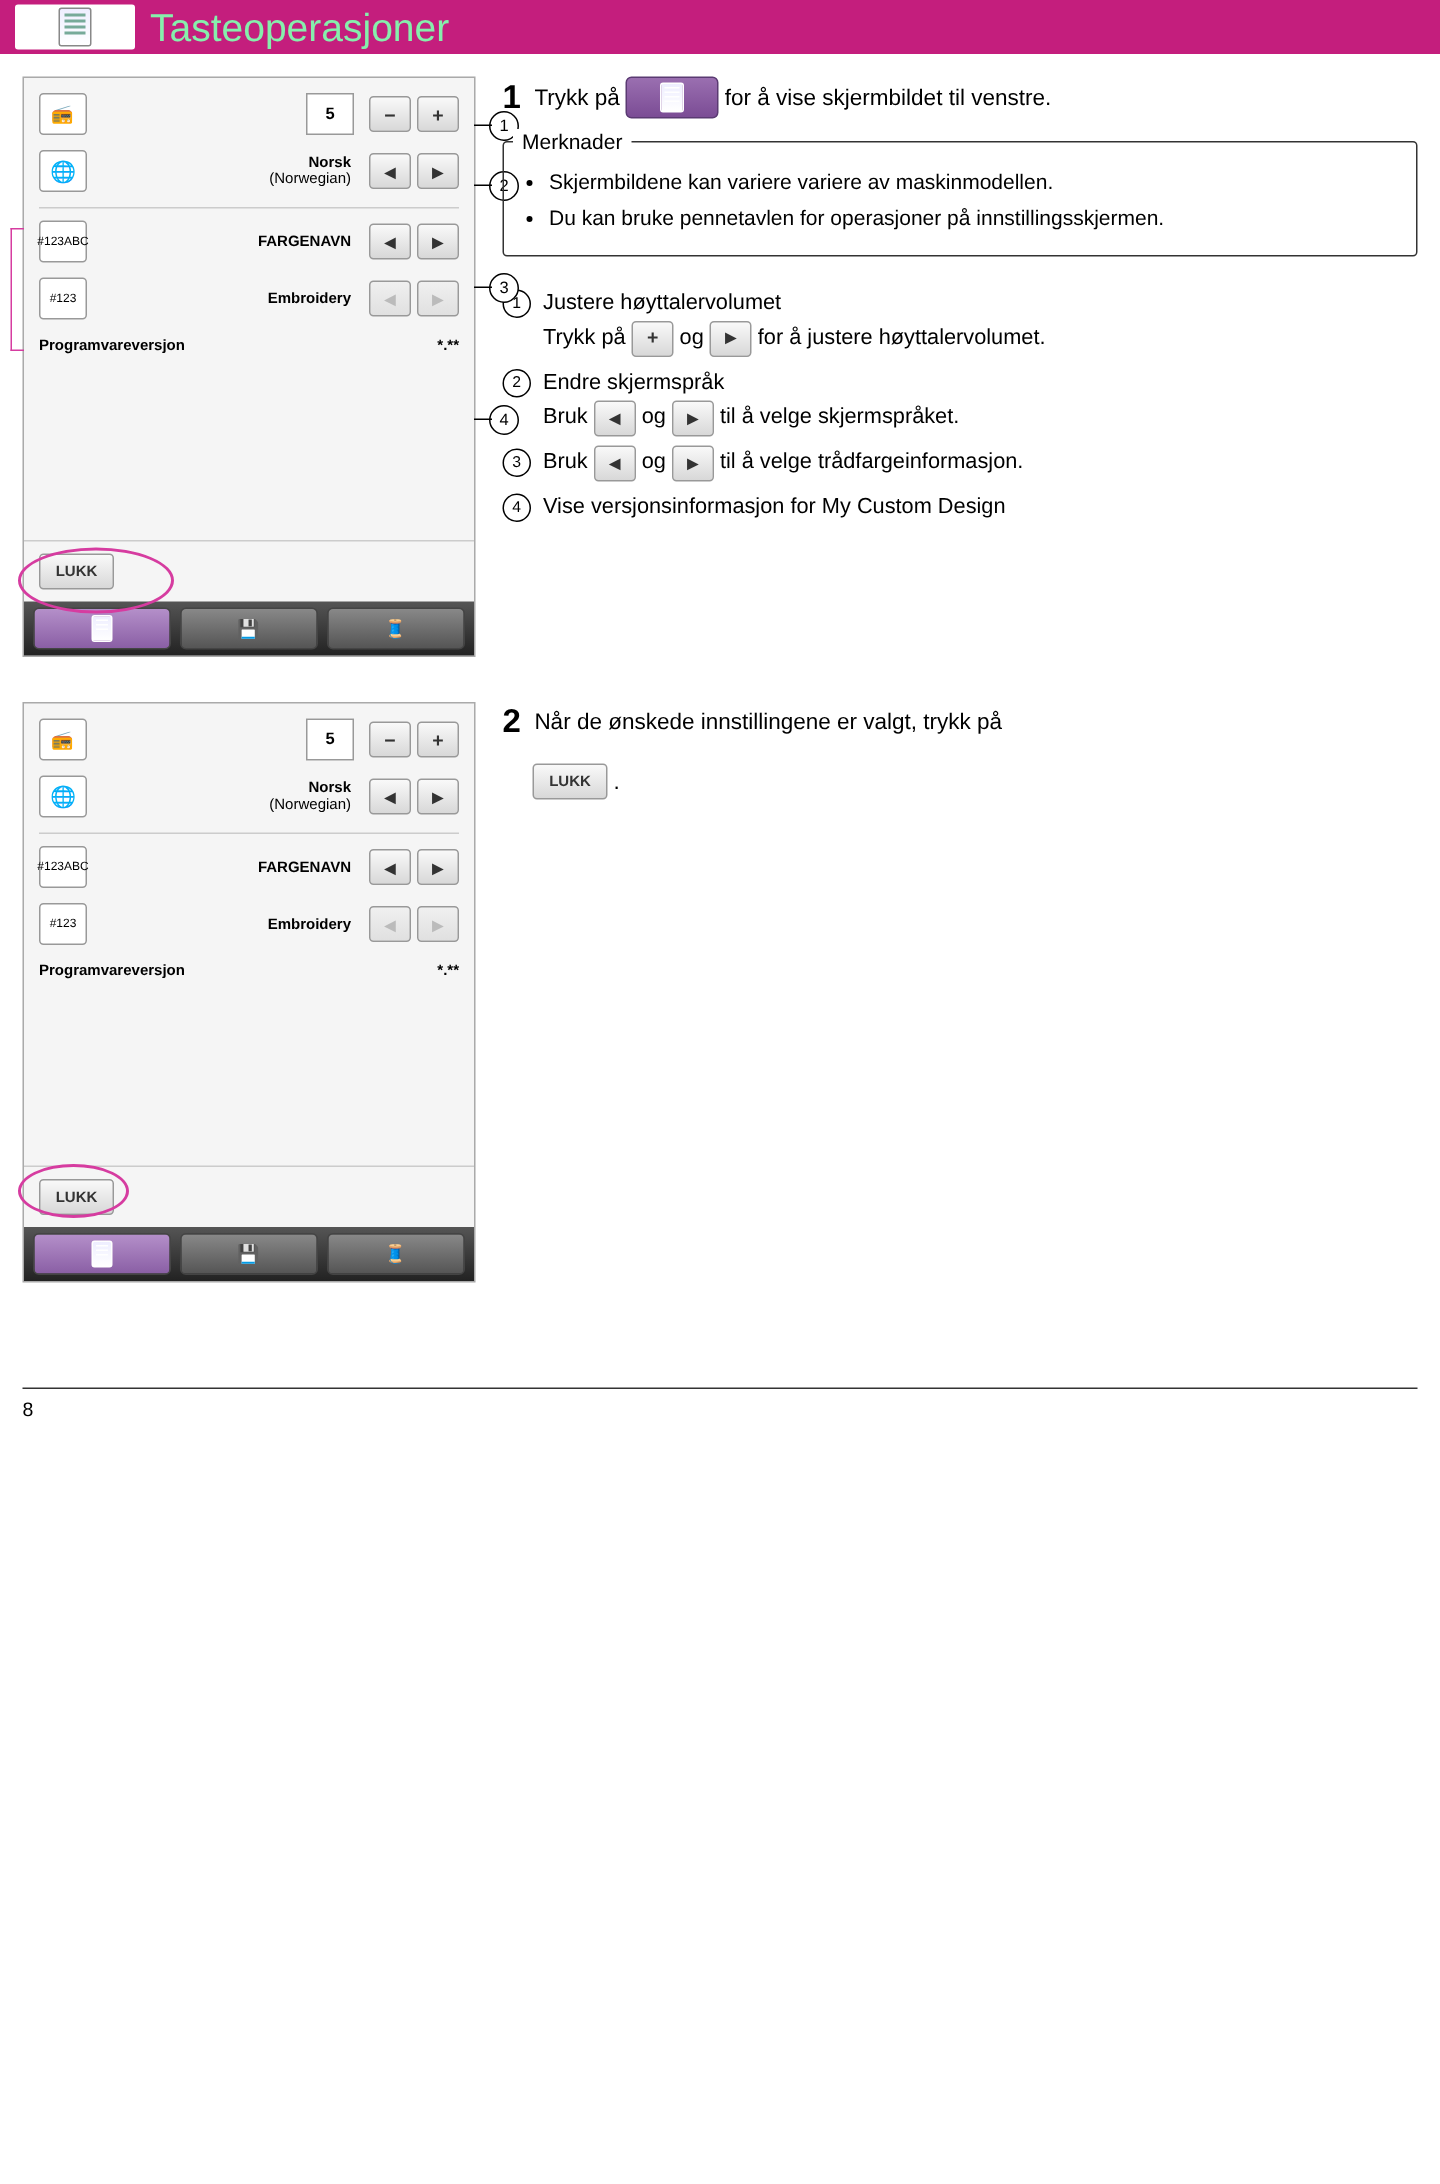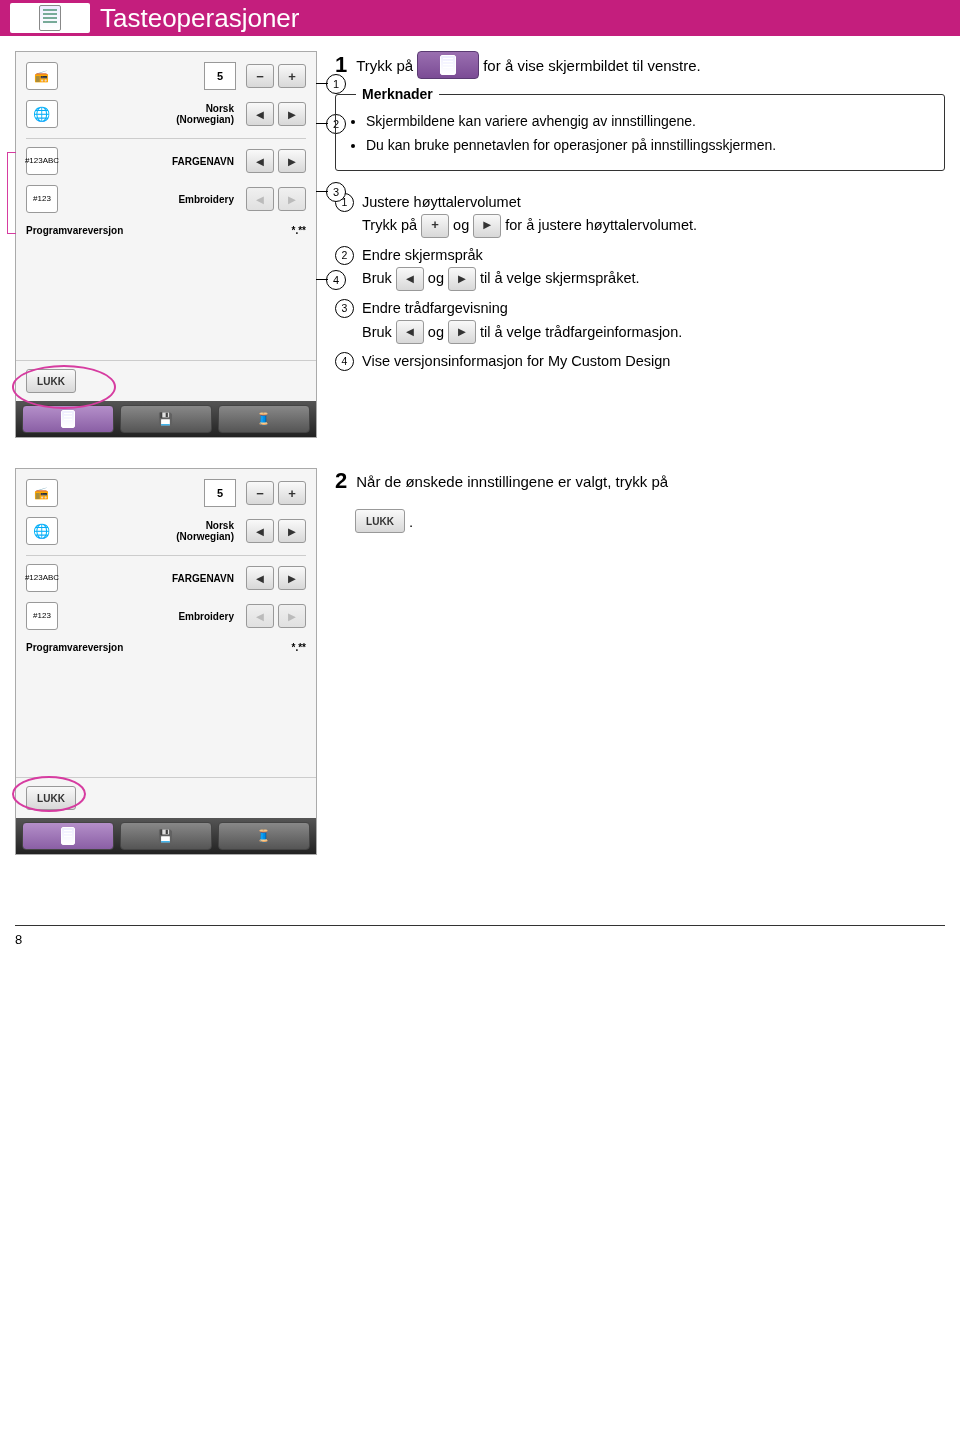--- a/index.html
+++ b/index.html
@@ -1,59 +1,59 @@
 <!DOCTYPE html>
 <html><head>
 <meta charset="utf-8">
 <style>
 body{margin:0;font-family:Arial,Helvetica,sans-serif;background:#fff;width:960px}
 .page{padding:0 0 20px 0}
 .title-bar{background:#c41e7d;height:36px;display:flex;align-items:center;margin-bottom:15px}
 .title-icon{width:80px;height:30px;background:#fff;margin:0 10px;border-radius:2px;display:flex;align-items:center;justify-content:center}
 .doc-icon{width:20px;height:24px;border:1px solid #888;border-radius:2px;position:relative;background:linear-gradient(#eef,#fff)}
 .doc-icon::before{content:"";position:absolute;top:3px;left:3px;right:3px;height:2px;background:#7a9;box-shadow:0 4px 0 #7a9,0 8px 0 #7a9,0 12px 0 #7a9}
-.title-text{color:#ffffff;font-size:26px;font-weight:400}
+.title-text{color:#86efac;font-size:26px;font-weight:400}
 .content{display:flex;gap:20px;padding:0 15px}
 .left-col{width:300px;flex-shrink:0}
 .right-col{flex:1}
 .step-line{display:flex;align-items:center;gap:4px;margin-bottom:15px;font-size:15px}
 .step-num{font-size:22px;font-weight:bold;margin-right:5px}
 .inline-btn{display:inline-flex;align-items:center;justify-content:center;width:60px;height:26px;background:linear-gradient(#9a6fb0,#7b4c95);border:1px solid #5a3a72;border-radius:4px;vertical-align:middle}
 .inline-btn .doc-icon{width:14px;height:18px;border-color:#fff}
 .inline-btn .doc-icon::before{background:#fff;box-shadow:0 3px 0 #fff,0 6px 0 #fff,0 9px 0 #fff;top:2px;left:2px;right:2px;height:1px}
 .small-btn{display:inline-flex;align-items:center;justify-content:center;width:26px;height:22px;background:linear-gradient(#f9f9f9,#d8d8d8);border:1px solid #999;border-radius:3px;font-size:13px;font-weight:bold;color:#333;vertical-align:middle}
 .small-btn.dis{color:#bbb;background:linear-gradient(#f0f0f0,#e0e0e0)}
 .lukk-btn{display:inline-flex;align-items:center;justify-content:center;width:48px;height:22px;background:linear-gradient(#f9f9f9,#d8d8d8);border:1px solid #999;border-radius:3px;font-size:10px;font-weight:bold;color:#333;vertical-align:middle}
 .screenshot{width:300px;border:1px solid #aaa;background:#f5f5f5;margin-bottom:20px;position:relative}
 .ss-body{padding:10px}
 .ss-row{display:flex;align-items:center;margin-bottom:10px;gap:6px;font-size:11px}
 .ss-icon-box{width:30px;height:26px;border:1px solid #999;background:#fff;border-radius:3px;flex-shrink:0;display:flex;align-items:center;justify-content:center;font-size:9px}
 .ss-val-box{width:30px;height:26px;border:1px solid #999;background:#fff;display:flex;align-items:center;justify-content:center;font-weight:bold;margin-left:auto;margin-right:4px}
 .ss-label-col{flex:1;text-align:right;font-weight:bold;padding-right:6px;font-size:10px}
-.ss-label-col .sub{font-weight:bold;display:block}
+.ss-label-col .sub{font-weight:normal;display:block}
 .ss-btngroup{display:flex;gap:4px}
 .ss-divider{border:0;border-top:1px solid #ccc;margin:8px 0}
 .ss-sw-row{display:flex;align-items:center;justify-content:space-between;margin:12px 0 4px 0;font-size:10px}
 .ss-sw-label{font-weight:bold}
 .ss-sw-val{font-weight:bold;margin-left:8px}
 .ss-close-area{padding:8px 10px;border-top:1px solid #ccc}
 .ss-bottom-bar{height:36px;background:linear-gradient(#555,#222);display:flex;align-items:center;padding:0 6px;gap:6px}
 .bb-btn{flex:1;height:26px;background:linear-gradient(#9a6fb0,#6b3f85);border:1px solid #444;border-radius:4px;display:flex;align-items:center;justify-content:center;position:relative}
 .bb-btn.sel{background:linear-gradient(#b48fc9,#8a5fa5)}
 .bb-btn.grey{background:linear-gradient(#888,#555)}
 .bb-btn .doc-icon{width:12px;height:16px;border-color:#fff}
 .bb-btn .doc-icon::before{background:#fff;box-shadow:0 3px 0 #fff,0 6px 0 #fff;top:2px;left:2px;right:2px;height:1px}
 .callout-bubble{position:absolute;width:18px;height:18px;border:1px solid #000;border-radius:50%;background:#fff;display:flex;align-items:center;justify-content:center;font-size:11px;right:-30px}
 .callout-line{position:absolute;height:1px;background:#000;right:-12px;width:12px}
 .co-1{top:22px}.co-1l{top:31px}
 .co-2{top:62px}.co-2l{top:71px}
 .co-3{top:130px}.co-3l{top:139px}
 .co-4{top:218px}.co-4l{top:227px}
 .notes-box{border:1px solid #333;border-radius:3px;margin-bottom:20px;position:relative;padding:12px 14px 10px 14px}
-.notes-title{position:absolute;top:-9px;left:20px;background:#fff;padding:0 6px;font-weight:bold;font-size:14px}
+.notes-title{position:absolute;top:-9px;left:6px;background:#fff;padding:0 6px;font-weight:normal;font-size:14px}
 .notes-box ul{margin:4px 0 0 0;padding-left:16px;font-size:14px;line-height:1.45}
 .notes-box li{margin-bottom:4px}
 .desc-list{font-size:14.5px;line-height:1.6}
 .desc-item{display:flex;gap:8px;margin-bottom:6px}
 .circ{width:17px;height:17px;border:1px solid #000;border-radius:50%;display:inline-flex;align-items:center;justify-content:center;font-size:10.5px;flex-shrink:0;margin-top:2px}
 .desc-body{flex:1}
 .desc-sub{display:flex;align-items:center;flex-wrap:wrap;gap:4px}
 .pink-bracket{position:absolute;border:1px solid #d63ca0;border-right:none;width:8px;left:-9px}
 .pink-circle{position:absolute;border:2px solid #d63ca0;border-radius:50%}
 .step2-row{display:flex;gap:20px;padding:0 15px;margin-top:10px}
@@ -156,21 +156,21 @@
         <span>Trykk på</span>
         <span class="inline-btn">
             <div class="doc-icon"></div>
           </span>
         <span>for å vise skjermbildet til venstre.</span>
       </div>
 
       <div class="notes-box">
         <span class="notes-title">Merknader</span>
         <ul>
-          <li>Skjermbildene kan variere avhengig av innstillingene.</li>
+          <li>Skjermbildene kan variere variere av maskinmodellen.</li>
           <li>Du kan bruke pennetavlen for operasjoner på innstillingsskjermen.</li>
         </ul>
       </div>
 
       <div class="desc-list">
         <div class="desc-item">
           <span class="circ">1</span>
           <div class="desc-body">
             <div>Justere høyttalervolumet</div>
             <div class="desc-sub">
@@ -191,21 +191,20 @@
               <span class="small-btn">◄</span>
               <span>og</span>
               <span class="small-btn">►</span>
               <span>til å velge skjermspråket.</span>
             </div>
           </div>
         </div>
         <div class="desc-item">
           <span class="circ">3</span>
           <div class="desc-body">
-            <div>Endre trådfargevisning</div>
             <div class="desc-sub">
               <span>Bruk</span>
               <span class="small-btn">◄</span>
               <span>og</span>
               <span class="small-btn">►</span>
               <span>til å velge trådfargeinformasjon.</span>
             </div>
           </div>
         </div>
         <div class="desc-item">

